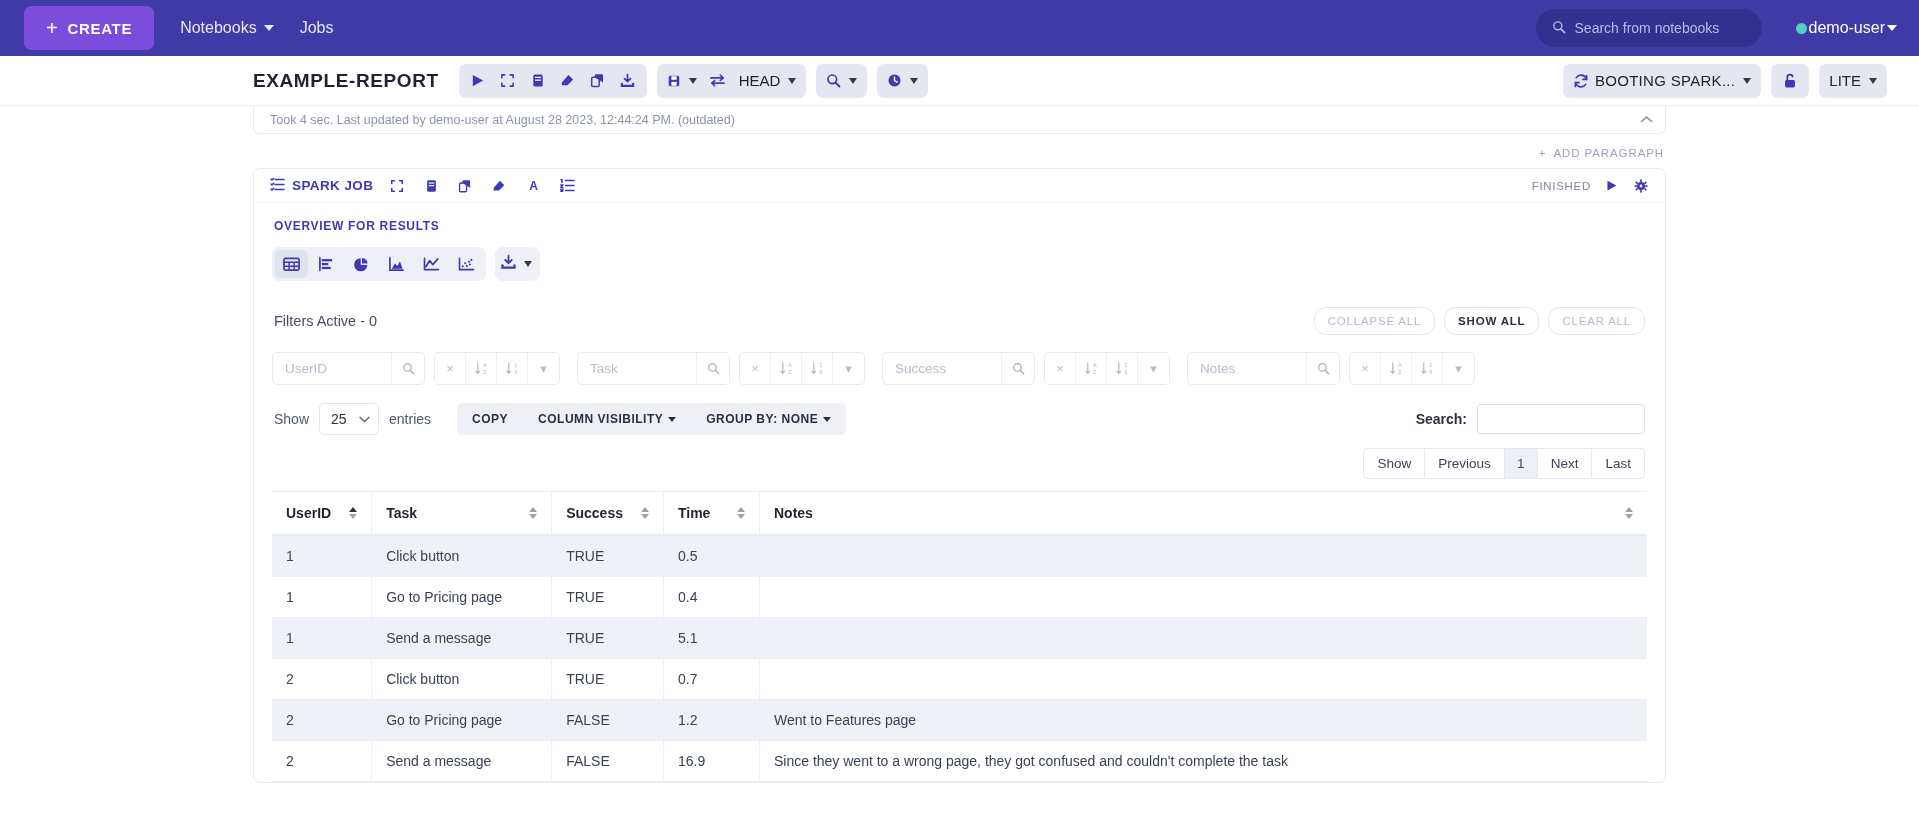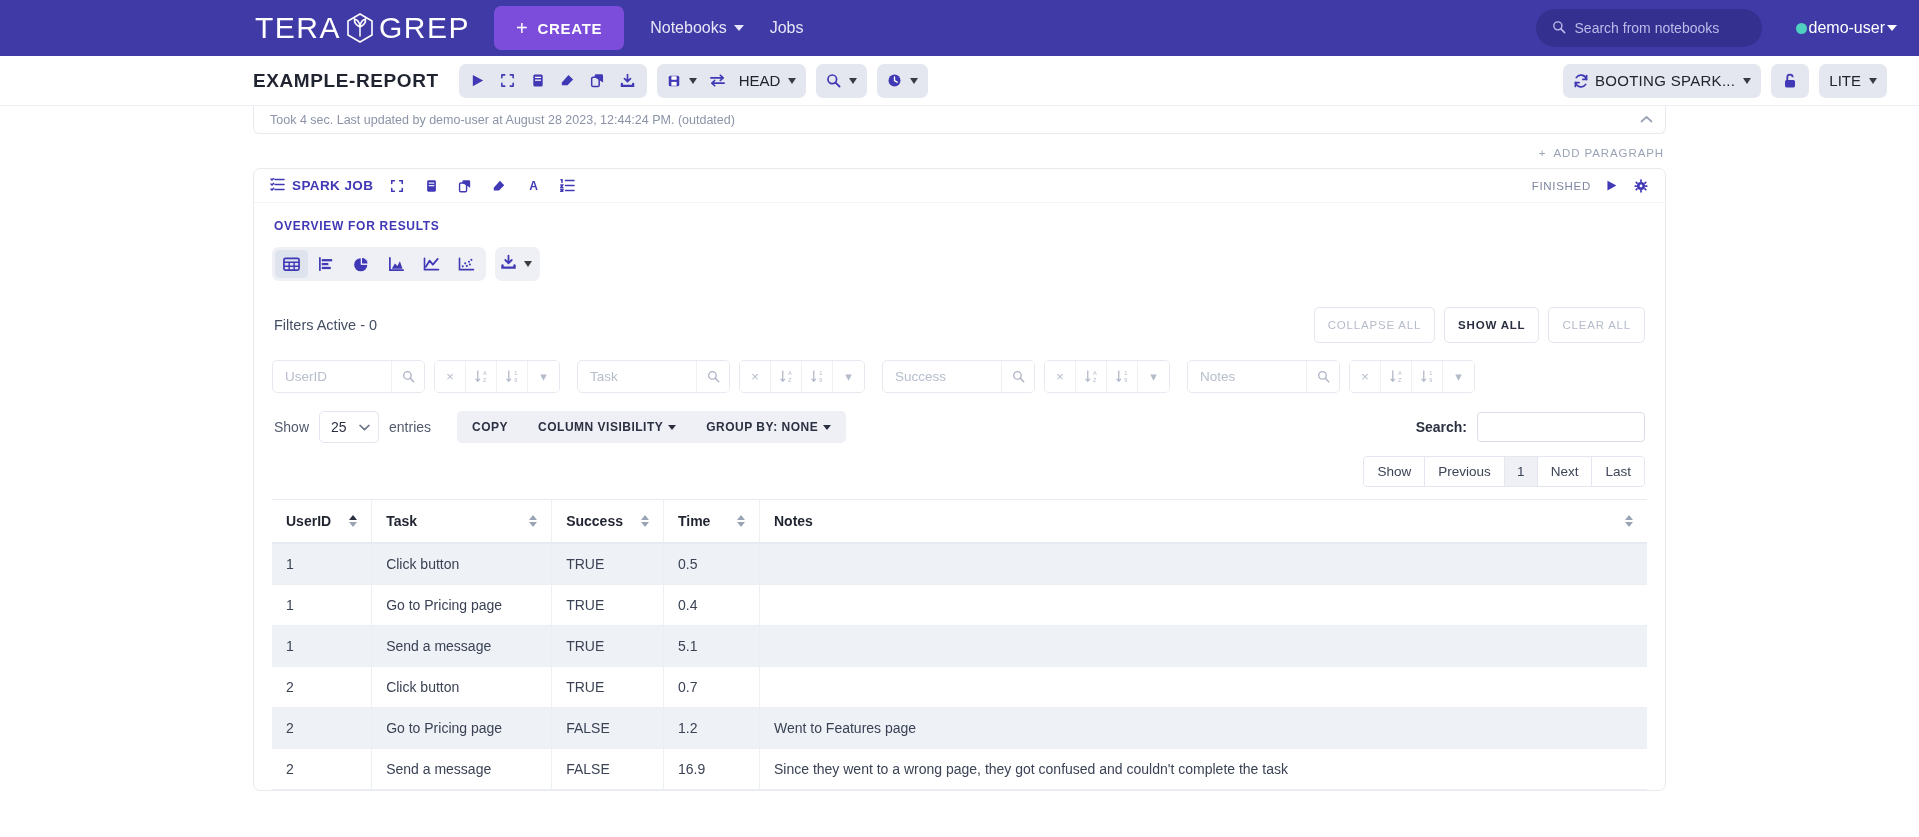--- a/index.html
+++ b/index.html
@@ -228,22 +228,22 @@
 
   .filters-header {
     display: flex; align-items: center; justify-content: space-between;
     padding: 8px 2px 10px 2px;
   }
   .filters-active { color: #454e63; font-size: 14.5px; }
   .filter-actions { display: flex; gap: 9px; }
   .pill-btn {
     border: 1px solid #e3e6ee;
     background: #fff;
-    border-radius: 5px;
-    height: 36px;
+    border-radius: 12px;
+    height: 28px;
     padding: 0 13px;
     font-size: 11.5px;
     letter-spacing: .8px;
     color: #b4bbc9;
     cursor: pointer;
     font-family: "Liberation Sans", sans-serif;
     font-weight: 500;
   }
   .pill-btn.strong { color: #2b3040; font-weight: bold; }
 
@@ -396,30 +396,20 @@
 
   .col-userid { width: 92px; }
   .col-task { width: 180px; }
   .col-success { width: 108px; }
   .col-time { width: 96px; }
 </style>
 </head>
 <body>
 
 <div class="navbar">
-  <div class="brand">
-    <span class="brand-text">TERA</span>
-    <span class="brand-logo">
-      <svg width="34" height="34" viewBox="0 0 34 34">
-        <polygon points="17,3 29,10 29,24 17,31 5,24 5,10" fill="none" stroke="#ffffff" stroke-width="1.6"></polygon>
-        <path d="M17 25 L17 13 M17 16 C13 14 11 11 11.5 8 C15 9 16.5 12 17 15 M17 16 C21 14 23 11 22.5 8 C19 9 17.5 12 17 15" fill="none" stroke="#ffffff" stroke-width="1.5" stroke-linecap="round"></path>
-      </svg>
-    </span>
-    <span class="brand-text">GREP</span>
-  </div>
 
   <button class="create-btn">
     <span class="create-plus">+</span>
     <span>CREATE</span>
   </button>
 
   <div class="nav-link">
     <span>Notebooks</span>
     <i class="caret-down"></i>
   </div>

